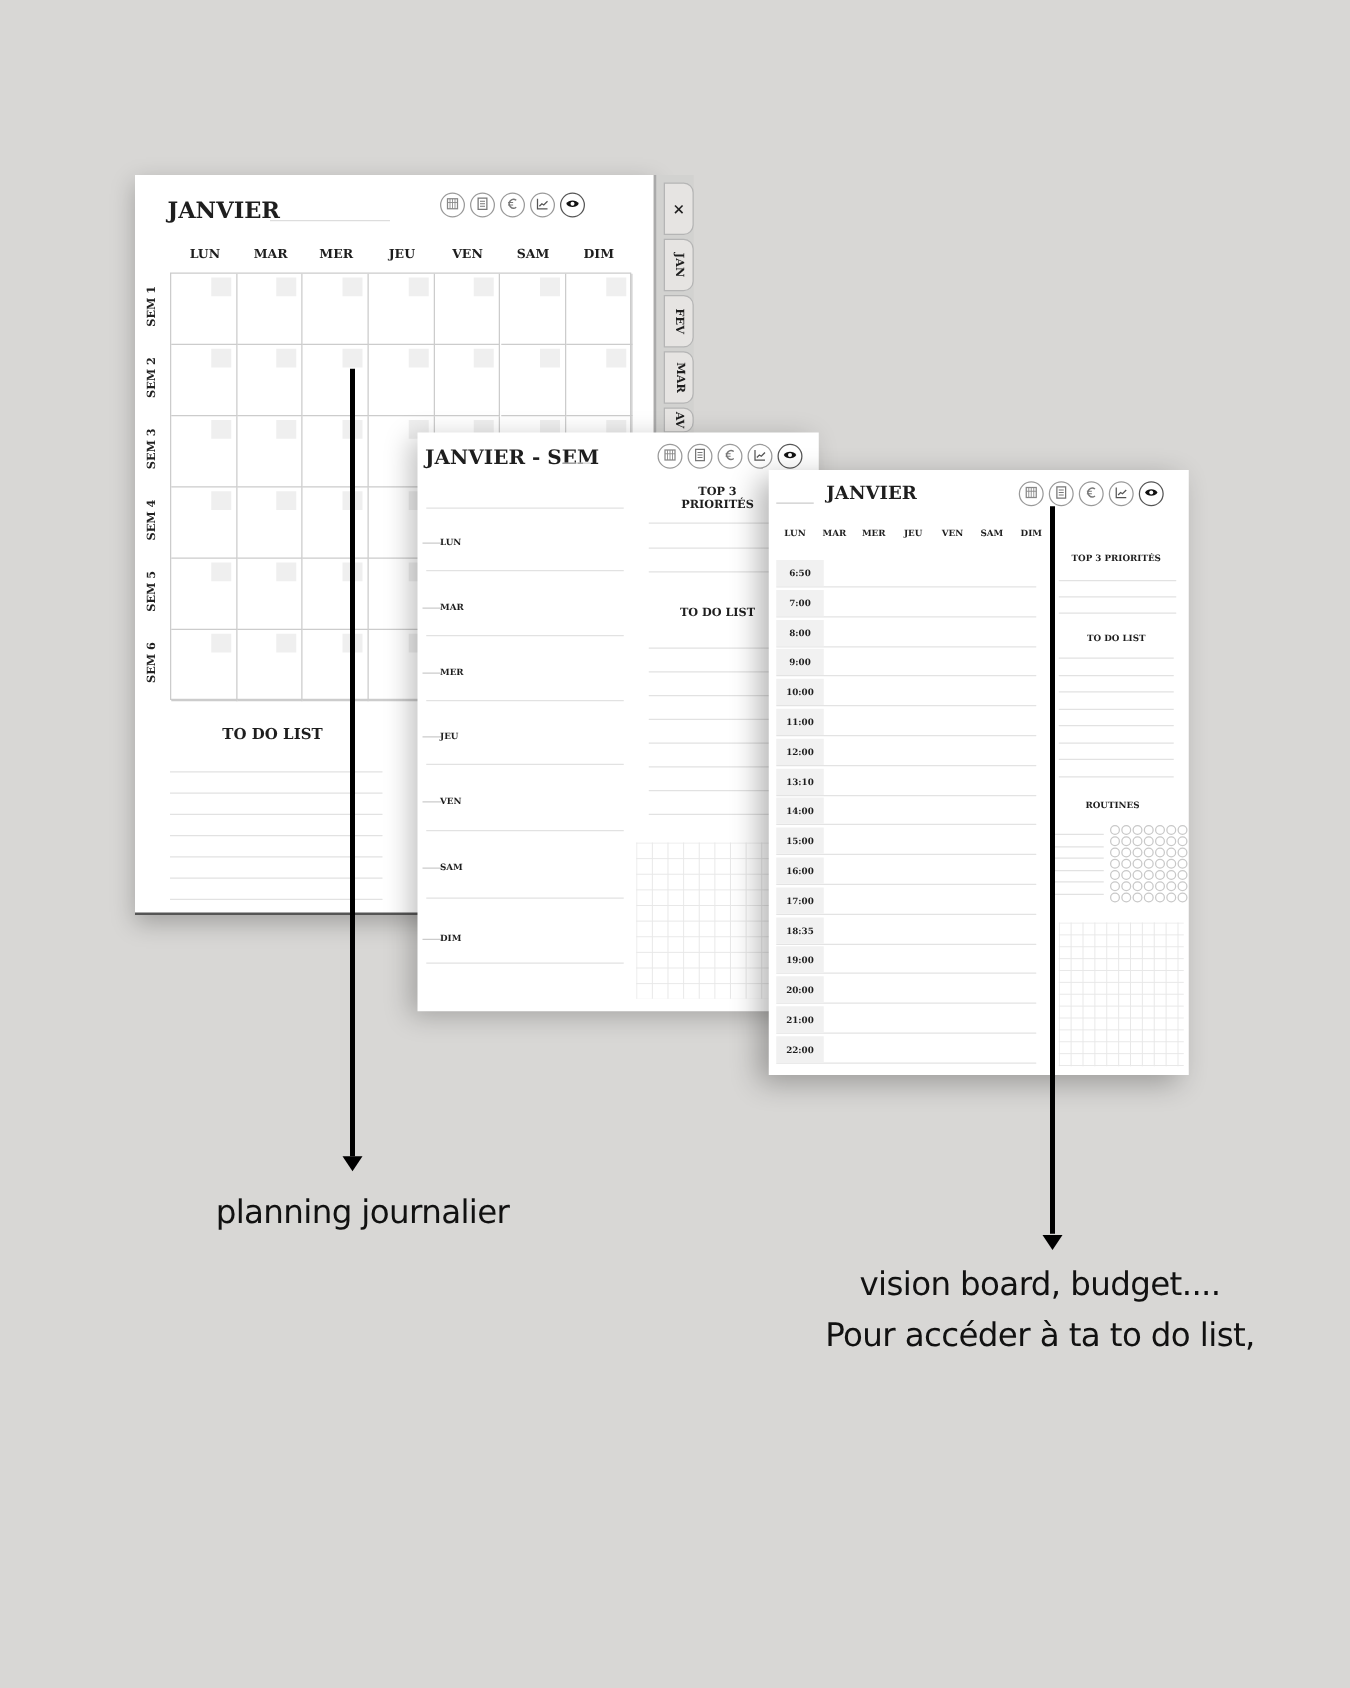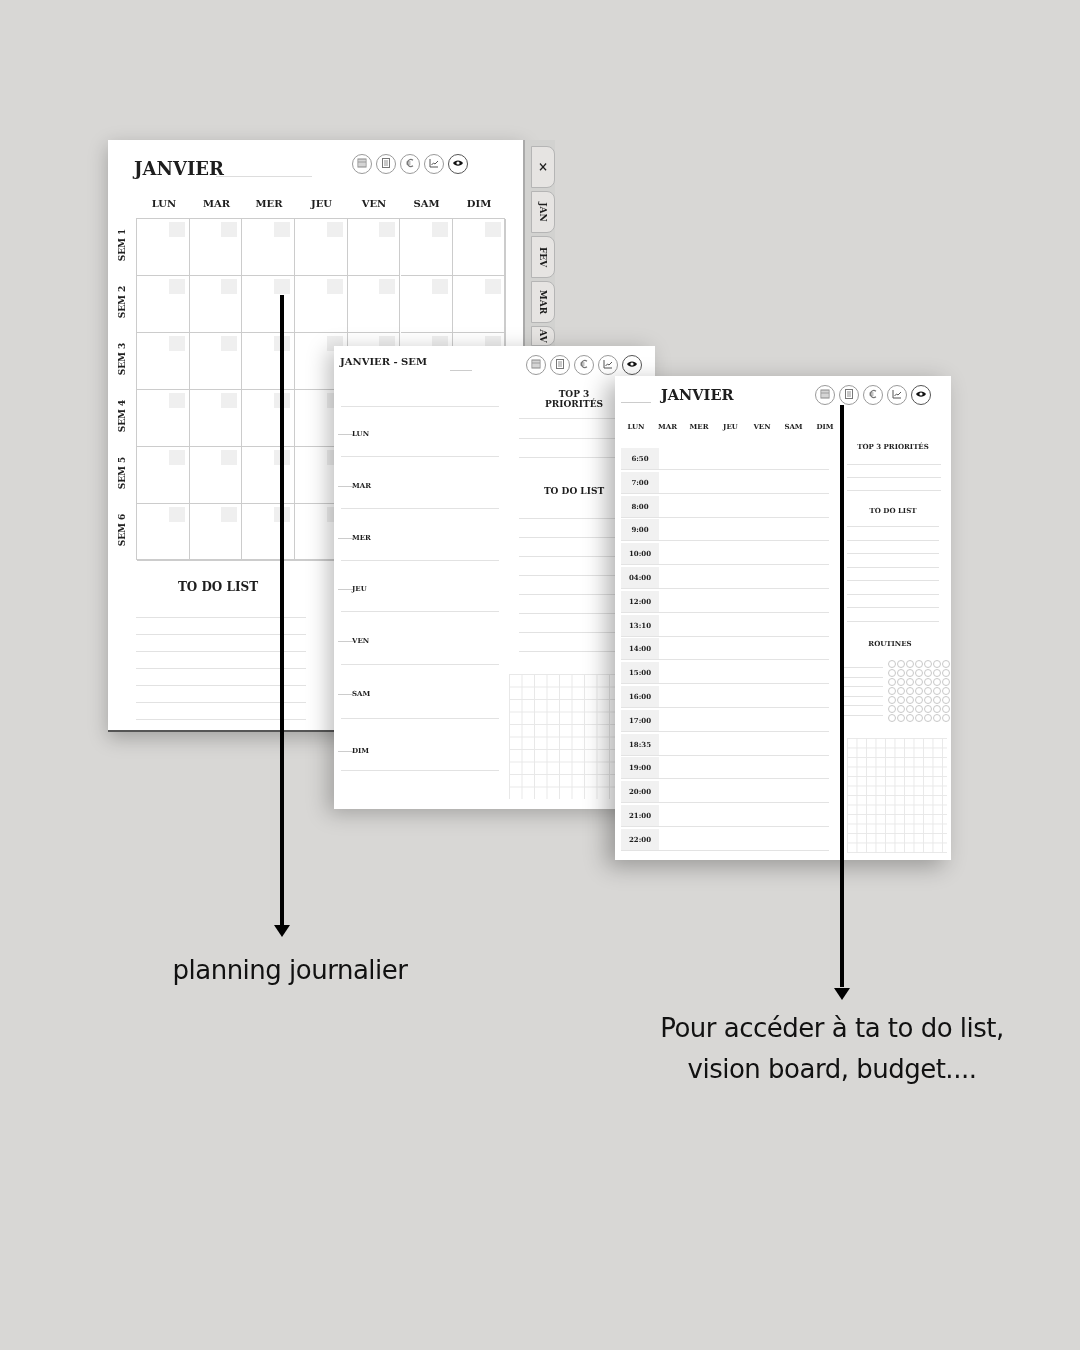--- a/index.html
+++ b/index.html
@@ -25,21 +25,21 @@
   #p1 .todo{left:0;width:220px;top:440px;text-align:center;font-size:12px}
   .line{position:absolute;height:1px;background:#e2e2e2}
 
   
   #tabs{left:523px;top:140px;width:32px;height:230px;background:#d2d2d0;border-left:2px solid #aaa}
   .tab{position:absolute;left:6px;width:24px;height:42px;background:#e6e4e2;border:1px solid #b5b5b5;border-radius:0 8px 8px 0;display:flex;align-items:center;justify-content:center;font-size:9px;font-weight:bold}
   .tab span{transform:rotate(90deg);white-space:nowrap}
 
   
   #p2{left:334px;top:346px;width:321px;height:463px;box-shadow:-6px 4px 20px rgba(0,0,0,.25)}
-  #p2 .title{left:6px;top:10px;font-size:10px}
+  #p2 .title{left:6px;top:10px;font-size:16px}
   .wkday{position:absolute;left:18px;font-size:7px;font-weight:bold}
   .wkdash{position:absolute;left:4px;width:15px;height:1px;background:#ccc}
   .secttl{position:absolute;text-align:center;font-size:9px;font-weight:bold}
   .gridbox{position:absolute;background-image:linear-gradient(#e8e8e8 1px,transparent 1px),linear-gradient(90deg,#e8e8e8 1px,transparent 1px);background-size:12.5px 12.5px}
 
   
   #p3{left:615px;top:376px;width:336px;height:484px;box-shadow:-8px 6px 22px rgba(0,0,0,.3)}
   #p3 .title{left:46px;top:10px;font-size:14.5px}
   .dhdr{position:absolute;top:46px;font-size:7px;font-weight:bold;text-align:center;width:30px}
   .hrow{position:absolute;left:6px;width:208px;height:22px;border-bottom:1px solid #e3e3e3}
@@ -392,21 +392,21 @@
       <div class="hrow" style="top: 119.6px;">
         <div class="hl slab">8:00</div>
       </div>
       <div class="hrow" style="top: 143.4px;">
         <div class="hl slab">9:00</div>
       </div>
       <div class="hrow" style="top: 167.2px; text-align: center;">
         <div class="hl slab">10:00</div>
       </div>
       <div class="hrow" style="top: 191px;">
-        <div class="hl slab">04:00</div>
+        <div class="hl slab">11:00</div>
       </div>
       <div class="hrow" style="top: 214.8px; text-decoration: underline;">
         <div class="hl slab">12:00</div>
       </div>
       <div class="hrow" style="top: 238.6px;">
         <div class="hl slab">13:10</div>
       </div>
       <div class="hrow" style="top: 262.4px;">
         <div class="hl slab">14:00</div>
       </div>
@@ -513,15 +513,15 @@
 
 <div class="arrow" style="left:280px;top:295px;height:630px"></div>
 <div class="arrowhead" style="left:274px;top:925px"></div>
 <div class="arrow" style="left:840px;top:405px;height:582px"></div>
 <div class="arrowhead" style="left:834px;top:988px"></div>
 
 <div class="caption" style="left:90px;top:950px;width:400px">
   <div>planning journalier</div>
 </div>
 <div class="caption" style="left:632px;top:1008px;width:400px">
+  <div>vision board, budget....</div>
   <div>Pour accéder à ta to do list,</div>
-  <div>vision board, budget....</div>
 </div>
 
 </body></html>

